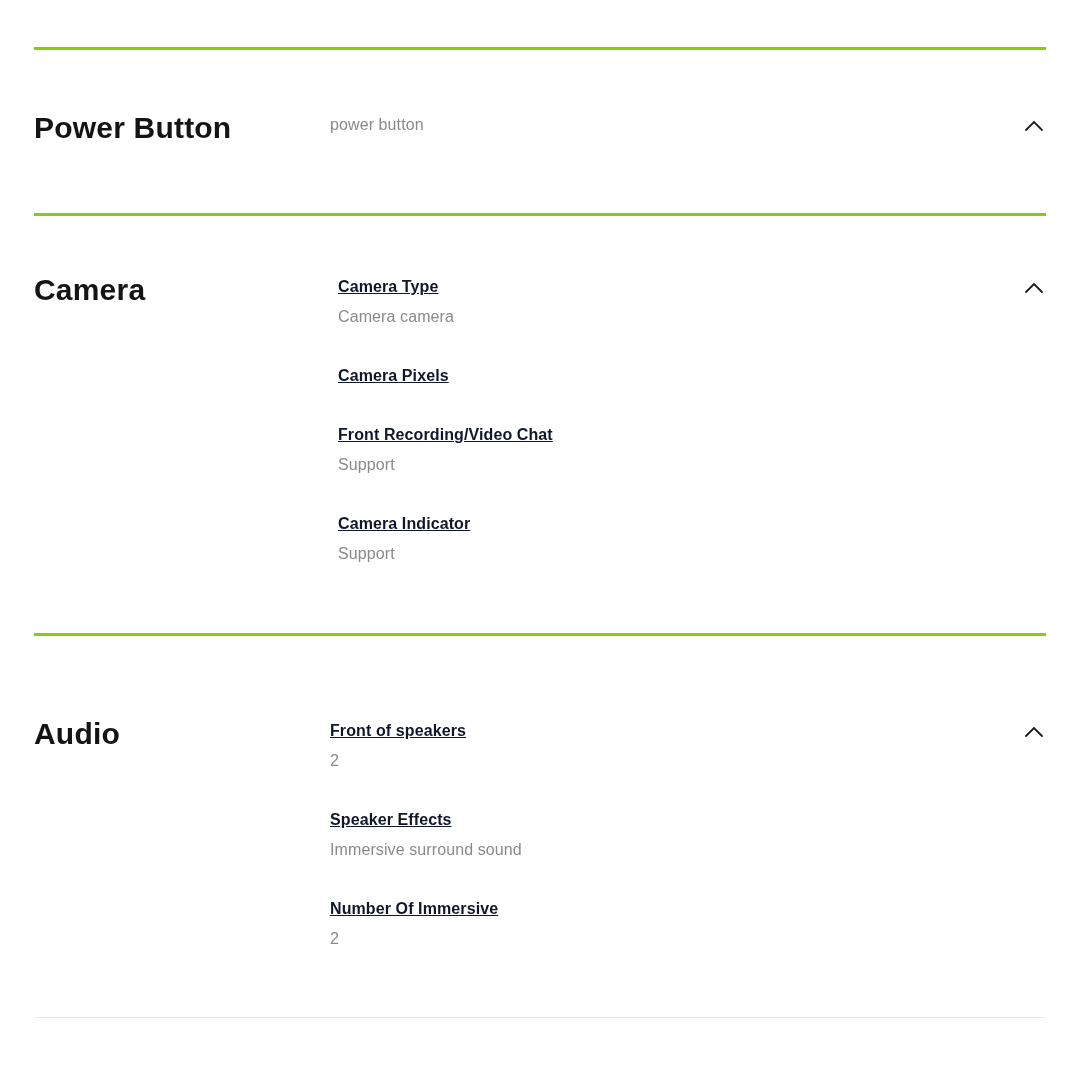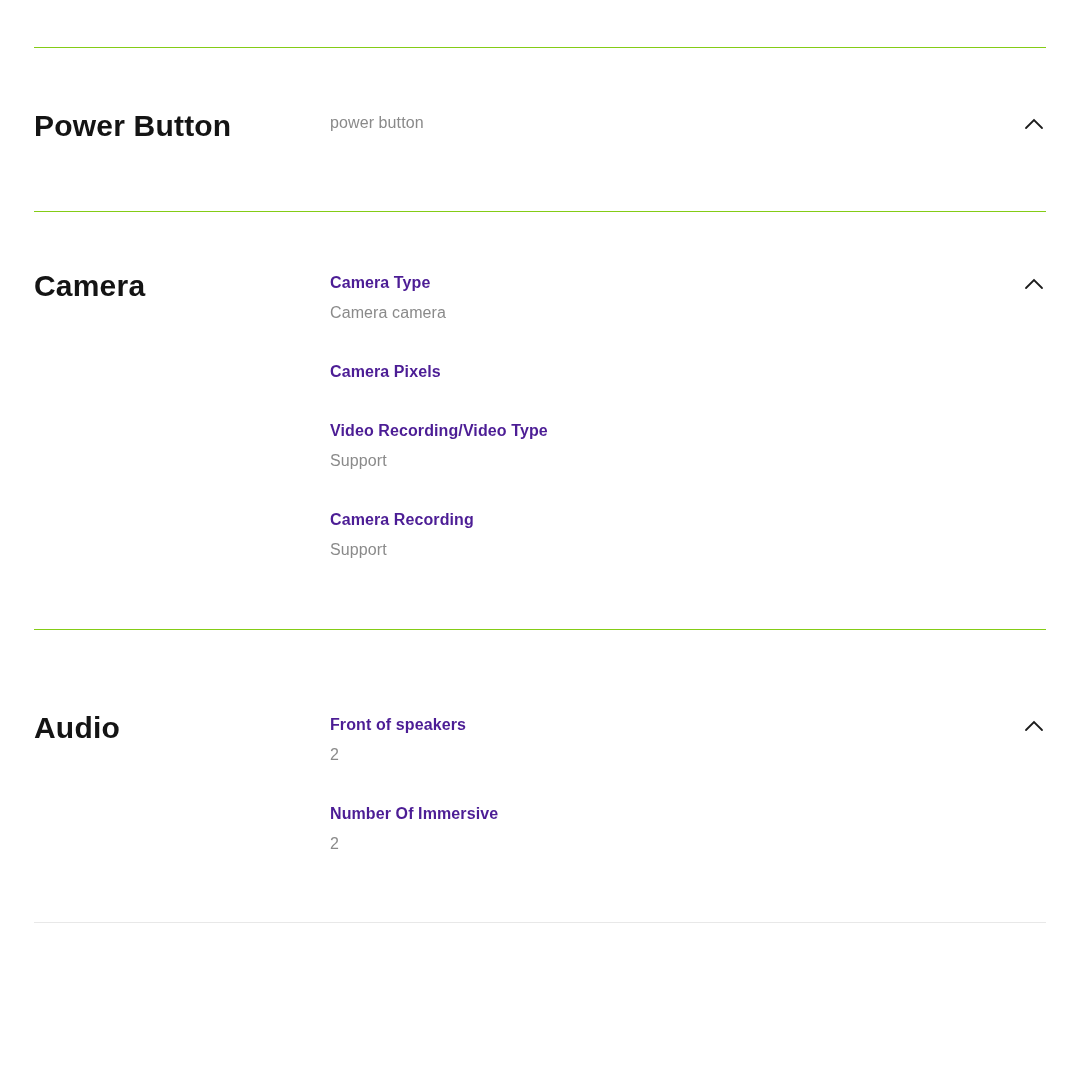--- a/index.html
+++ b/index.html
@@ -9,43 +9,44 @@
     background: #ffffff;
     font-family: "Liberation Sans", "DejaVu Sans", sans-serif;
     overflow: hidden;
   }
   .page {
     width: 1080px;
     height: 1080px;
     padding: 47px 34px 0 34px;
   }
   .spec-section {
-    border-top: 1px solid #84cc16;
+    border-top: 3px solid #84cc16;
     display: grid;
     grid-template-columns: 296px 1fr 40px;
     align-items: start;
   }
   .section-power { padding-top: 60px; padding-bottom: 67px; }
-  .section-camera { padding-top: 56px; padding-bottom: 64px; }
+  .section-camera { padding-top: 56px; padding-bottom: 64px; gap: 8px; }
   .section-audio { padding-top: 80px; padding-bottom: 63px; }
   .section-title {
     font-size: 30px;
     line-height: 36px;
     font-weight: 700;
     color: #141414;
     letter-spacing: 0.2px;
   }
   .items { min-width: 0; }
   .spec-item:not(:last-child) { margin-bottom: 29px; }
   .spec-label {
     font-size: 16px;
     line-height: 30px;
     font-weight: 600;
-    color: #4c1d95;
+    color: #0f172a;
     letter-spacing: 0.1px;
+    text-decoration: underline;
   }
   .spec-value {
     font-size: 16px;
     line-height: 30px;
     font-weight: 400;
     color: #8a8a8a;
     letter-spacing: 0.1px;
   }
   .chevron-btn {
     background: none;
@@ -85,43 +86,47 @@
     <h2 class="section-title">Camera</h2>
     <div class="items">
       <div class="spec-item">
         <div class="spec-label">Camera Type</div>
         <div class="spec-value">Camera camera</div>
       </div>
       <div class="spec-item">
         <div class="spec-label">Camera Pixels</div>
       </div>
       <div class="spec-item">
-        <div class="spec-label">Video Recording/Video Type</div>
+        <div class="spec-label">Front Recording/Video Chat</div>
         <div class="spec-value">Support</div>
       </div>
       <div class="spec-item">
-        <div class="spec-label">Camera Recording</div>
+        <div class="spec-label">Camera Indicator</div>
         <div class="spec-value">Support</div>
       </div>
     </div>
     <button class="chevron-btn">
       <svg width="20" height="12" viewBox="0 0 20 12">
         <polyline points="2,10 10,2 18,10" fill="none" stroke="#1c1c1c" stroke-width="1.8" stroke-linecap="round" stroke-linejoin="miter"></polyline>
       </svg>
     </button>
   </section>
 
   <section class="spec-section section-audio">
     <h2 class="section-title">Audio</h2>
     <div class="items">
       <div class="spec-item">
         <div class="spec-label">Front of speakers</div>
         <div class="spec-value">2</div>
       </div>
       <div class="spec-item">
+        <div class="spec-label">Speaker Effects</div>
+        <div class="spec-value">Immersive surround sound</div>
+      </div>
+      <div class="spec-item">
         <div class="spec-label">Number Of Immersive</div>
         <div class="spec-value">2</div>
       </div>
     </div>
     <button class="chevron-btn">
       <svg width="20" height="12" viewBox="0 0 20 12">
         <polyline points="2,10 10,2 18,10" fill="none" stroke="#1c1c1c" stroke-width="1.8" stroke-linecap="round" stroke-linejoin="miter"></polyline>
       </svg>
     </button>
   </section>

